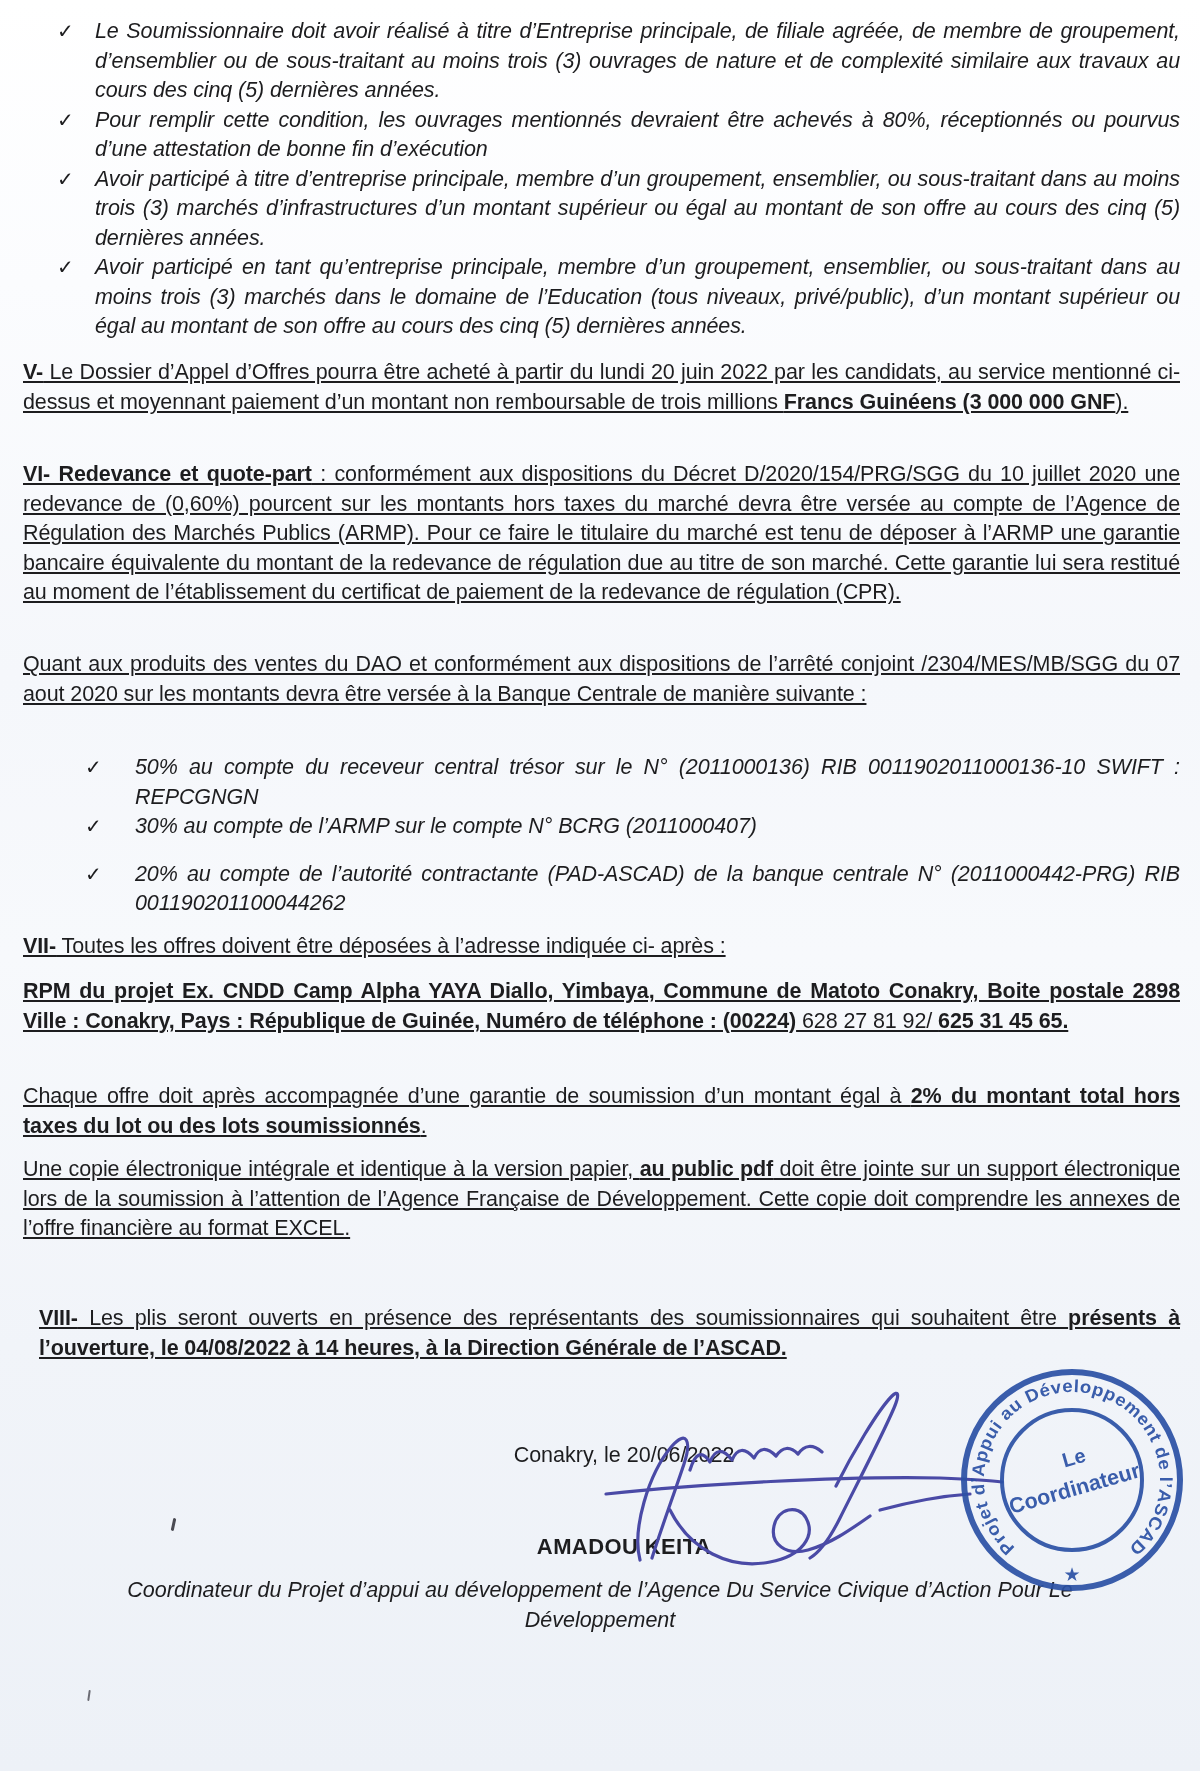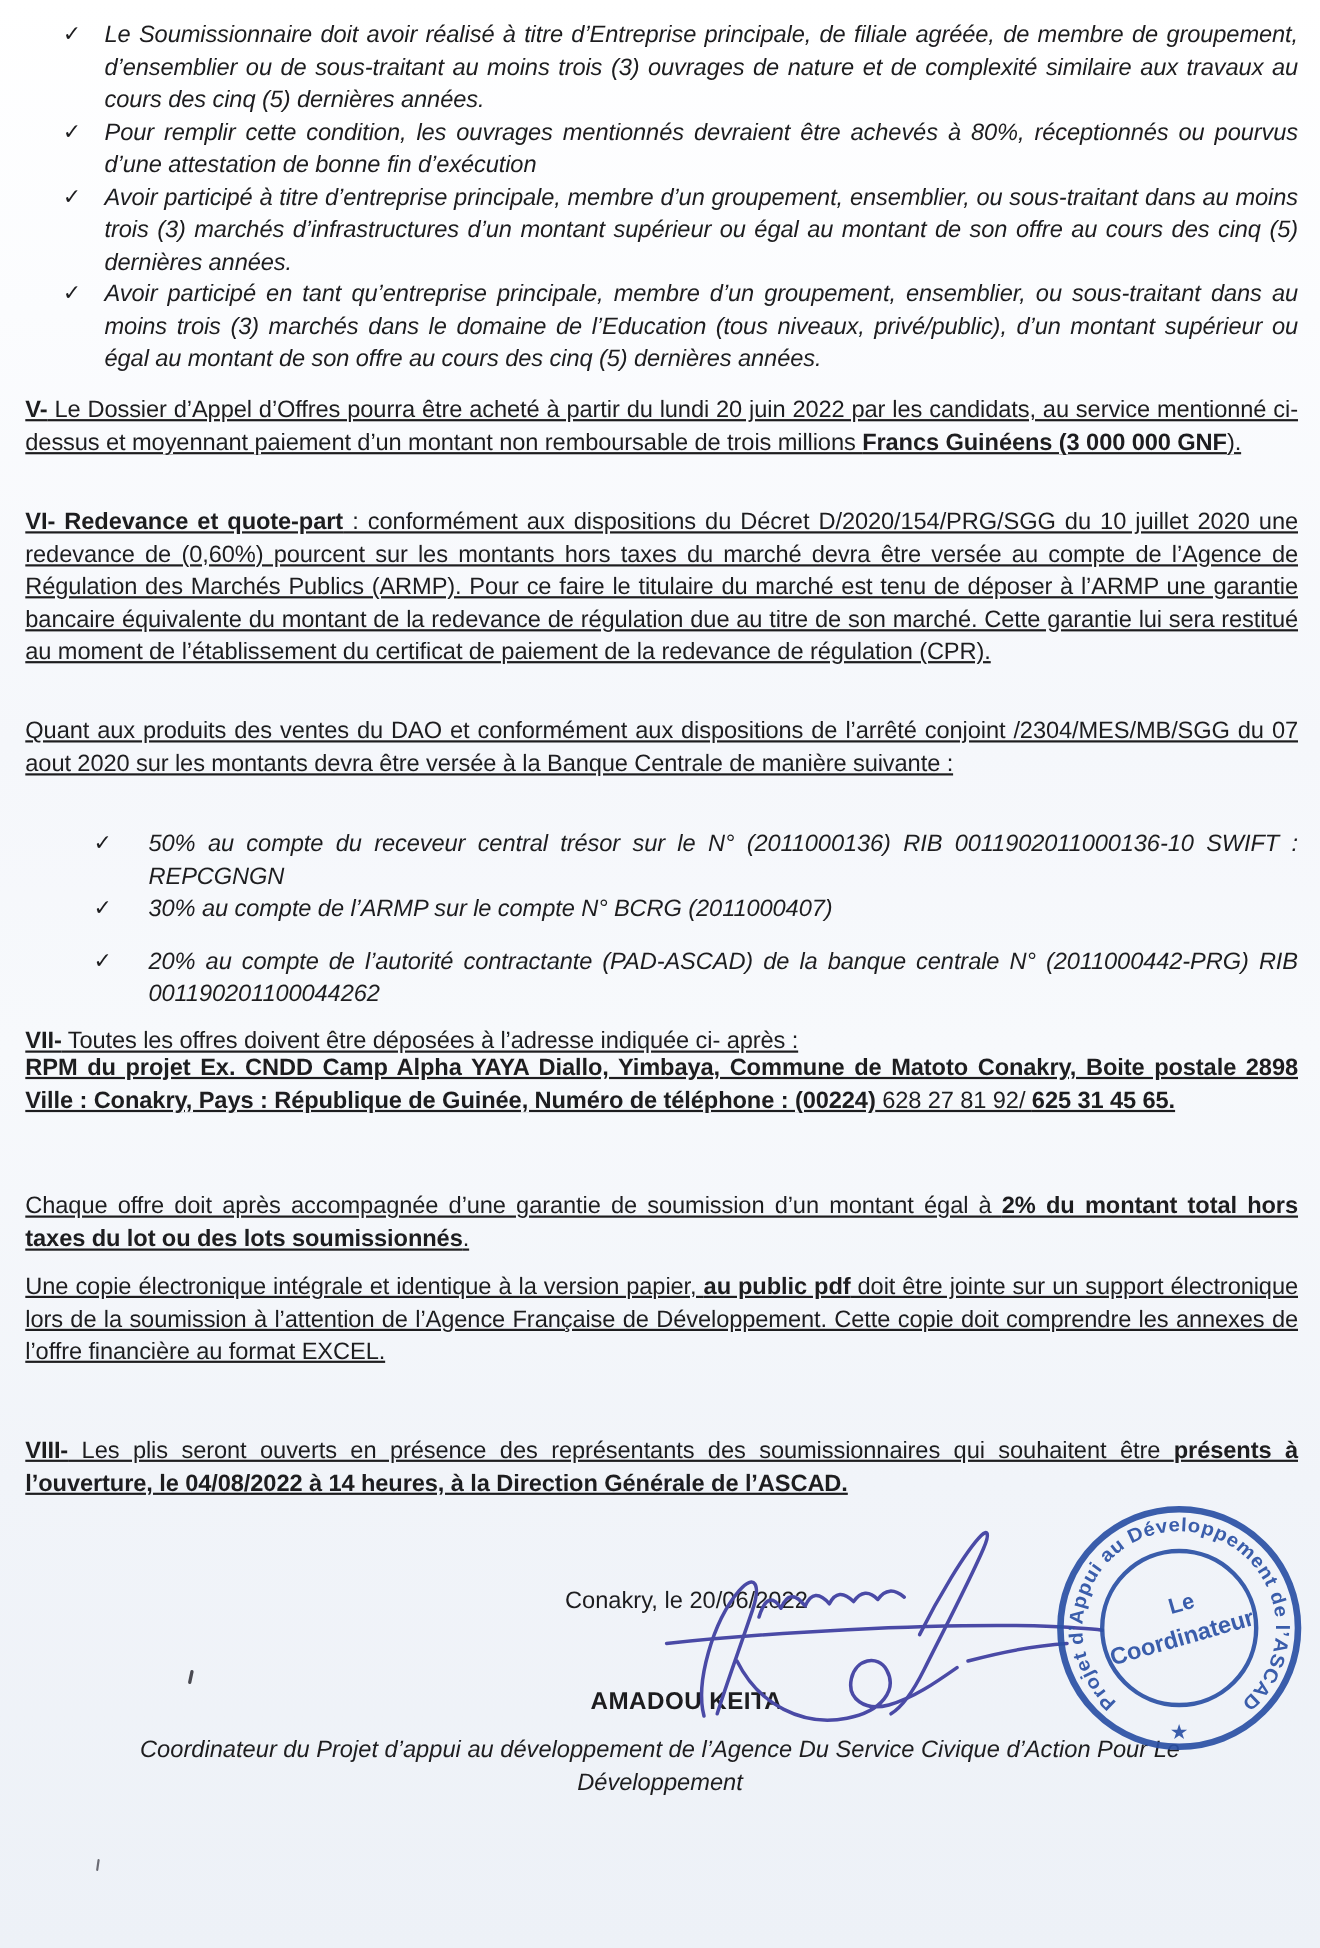--- a/index.html
+++ b/index.html
@@ -72,27 +72,27 @@
       <div class="txt"><span>30% au compte de l’ARMP sur le compte N° BCRG (2011000407)</span></div>
     </div>
     <div class="check-item gap-top">
       <span class="mark">✓</span>
       <div class="txt"><span>20% au compte de l’autorité contractante (PAD-ASCAD) de la banque centrale N° (2011000442-PRG) RIB 001190201100044262</span></div>
     </div>
   </div>
 
   <div class="block" style="top:932px;"><span class="b">VII-</span><span> Toutes les offres doivent être déposées à l’adresse indiquée ci- après :</span></div>
 
-  <div class="block" style="top:956px;"><span class="b">RPM du projet Ex. CNDD Camp Alpha YAYA Diallo, Yimbaya, Commune de Matoto Conakry, Boite postale 2898 Ville : Conakry, Pays : République de Guinée, Numéro de téléphone : (00224)</span><span> 628 27 81 92/ </span><span class="b">625 31 45 65.</span></div>
+  <div class="block" style="top:977px;"><span class="b">RPM du projet Ex. CNDD Camp Alpha YAYA Diallo, Yimbaya, Commune de Matoto Conakry, Boite postale 2898 Ville : Conakry, Pays : République de Guinée, Numéro de téléphone : (00224)</span><span> 628 27 81 92/ </span><span class="b">625 31 45 65.</span></div>
 
   <div class="block" style="top:1082px;"><span>Chaque offre doit après accompagnée d’une garantie de soumission d’un montant égal à </span><span class="b">2% du montant total hors taxes du lot ou des lots soumissionnés</span><span>.</span></div>
 
   <div class="block" style="top:1155px;"><span>Une copie électronique intégrale et identique à la version papier, </span><span class="b">au public pdf</span><span> doit être jointe sur un support électronique lors de la soumission à l’attention de l’Agence Française de Développement. Cette copie doit comprendre les annexes de l’offre financière au format EXCEL.</span></div>
 
-  <div class="block" style="top:1304px;"><span class="b">VIII-</span><span> Les plis seront ouverts en présence des représentants des soumissionnaires qui souhaitent être </span><span class="b">présents à l’ouverture, le 04/08/2022 à 14 heures, à la Direction Générale de l’ASCAD.</span></div>
+  <div class="block" style="top:1304px;margin-left:16px;"><span class="b">VIII-</span><span> Les plis seront ouverts en présence des représentants des soumissionnaires qui souhaitent être </span><span class="b">présents à l’ouverture, le 04/08/2022 à 14 heures, à la Direction Générale de l’ASCAD.</span></div>
 
   <div class="center-line shift-r" style="top:1441px;">Conakry, le 20/06/2022</div>
   <div class="center-line shift-r name-line" style="top:1532px;">AMADOU KEITA</div>
   <div class="title-block" style="top:1576px;font-style:italic;">
     <div>Coordinateur du Projet d’appui au développement de l’Agence Du Service Civique d’Action Pour Le</div>
     <div>Développement</div>
   </div>
 
   <svg class="sig-svg" width="470" height="200" viewBox="0 0 470 200">
     <g fill="none" stroke-width="3.2" stroke-linecap="round" stroke-linejoin="round" stroke="#4a4aa6">

